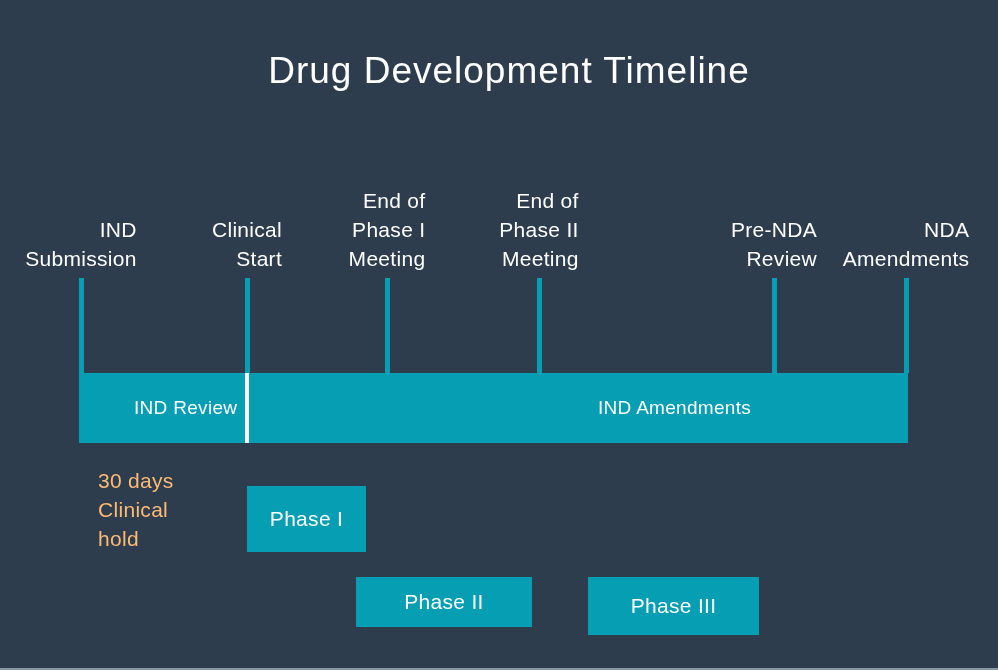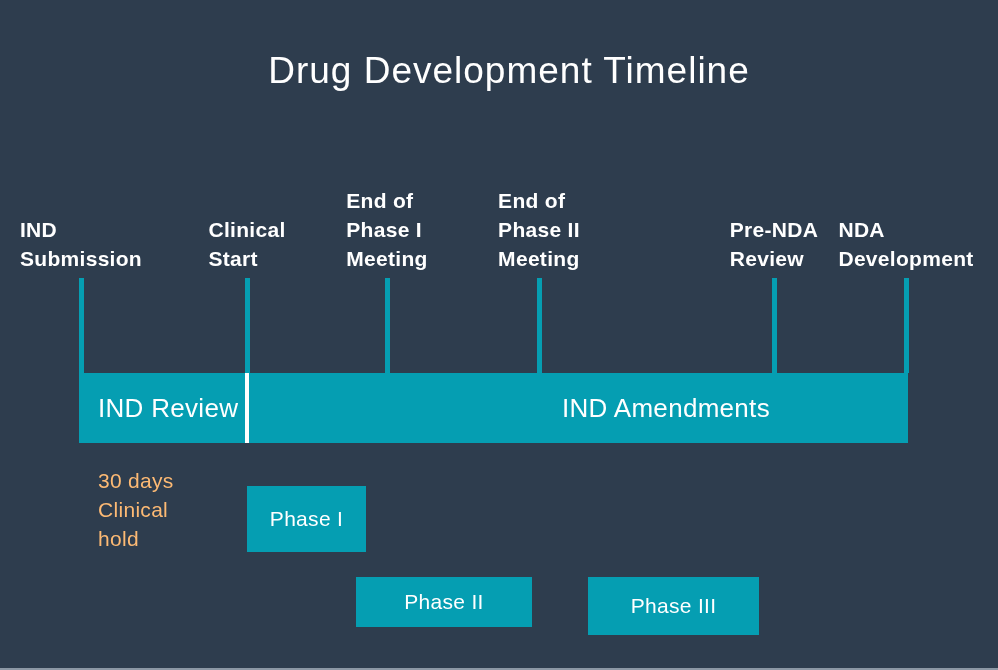--- a/index.html
+++ b/index.html
@@ -23,51 +23,51 @@
     text-align: center;
     font-size: 37px;
     font-weight: 400;
     letter-spacing: 1px;
     color: #ffffff;
   }
   .milestone-label {
     position: absolute;
     bottom: 397px;            
     transform: translateX(-50%);
-    text-align: left;
+    text-align: right;
     font-size: 21px;
     line-height: 29px;
     letter-spacing: 0.3px;
     white-space: pre-line;
     color: #ffffff;
-    font-weight: bold;
   }
   .tick {
     position: absolute;
     top: 278px;
     width: 5px;
     height: 95px;
     background: #059eb2;
   }
   .bar {
     position: absolute;
     left: 79px;
     top: 373px;
     width: 829px;
     height: 70px;
     background: #059eb2;
   }
   .bar-label {
     position: absolute;
     top: 50%;
     transform: translateY(-50%);
-    font-size: 26px;
+    font-size: 19px;
     letter-spacing: 0.3px;
     white-space: nowrap;
     color: #ffffff;
+    margin-left: 36px;
   }
   .bar-divider {
     position: absolute;
     top: 0;
     width: 4px;
     height: 100%;
     background: #ffffff;
   }
   .note {
     position: absolute;
@@ -111,21 +111,21 @@
 Start</div>
   <div class="milestone-label" style="left:387px">End of
 Phase I
 Meeting</div>
   <div class="milestone-label" style="left:539px">End of
 Phase II
 Meeting</div>
   <div class="milestone-label" style="left:774px">Pre-NDA
 Review</div>
   <div class="milestone-label" style="left:906px">NDA
-Development</div>
+Amendments</div>
 
   <div class="tick" style="left:79px"></div>
   <div class="tick" style="left:245px"></div>
   <div class="tick" style="left:385px"></div>
   <div class="tick" style="left:537px"></div>
   <div class="tick" style="left:772px"></div>
   <div class="tick" style="left:904px"></div>
 
   <div class="bar">
     <span class="bar-label" style="left:19px">IND Review</span>

